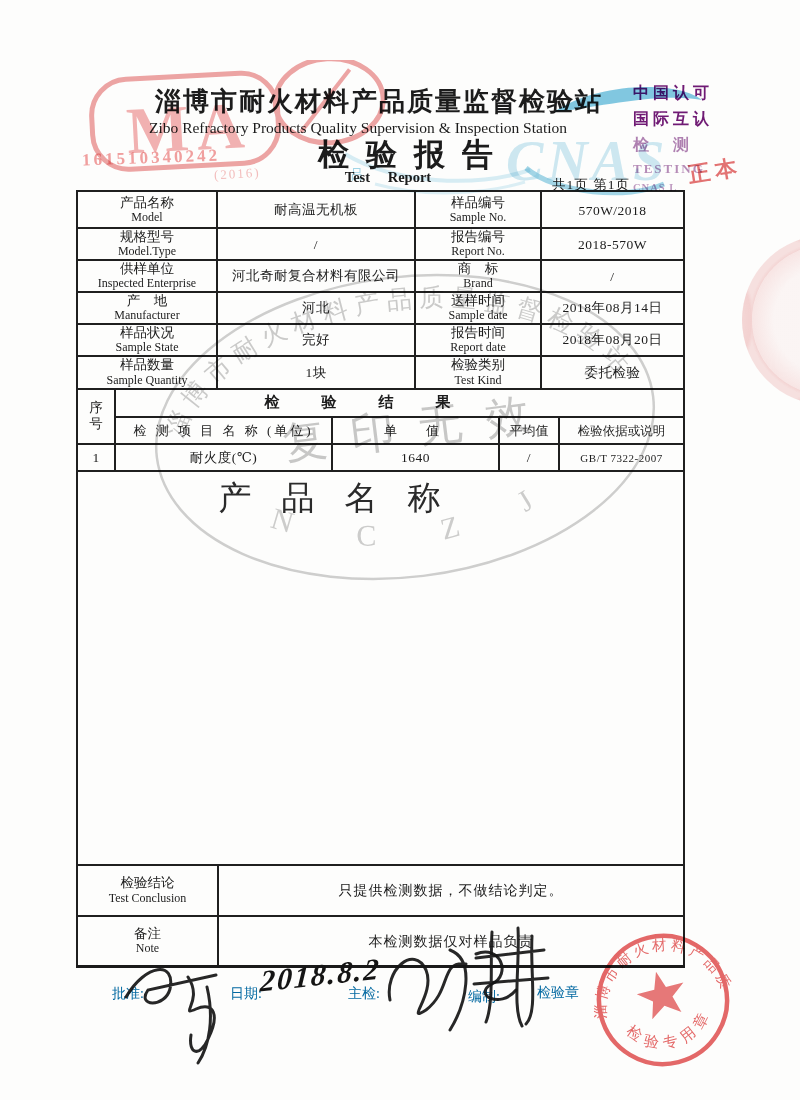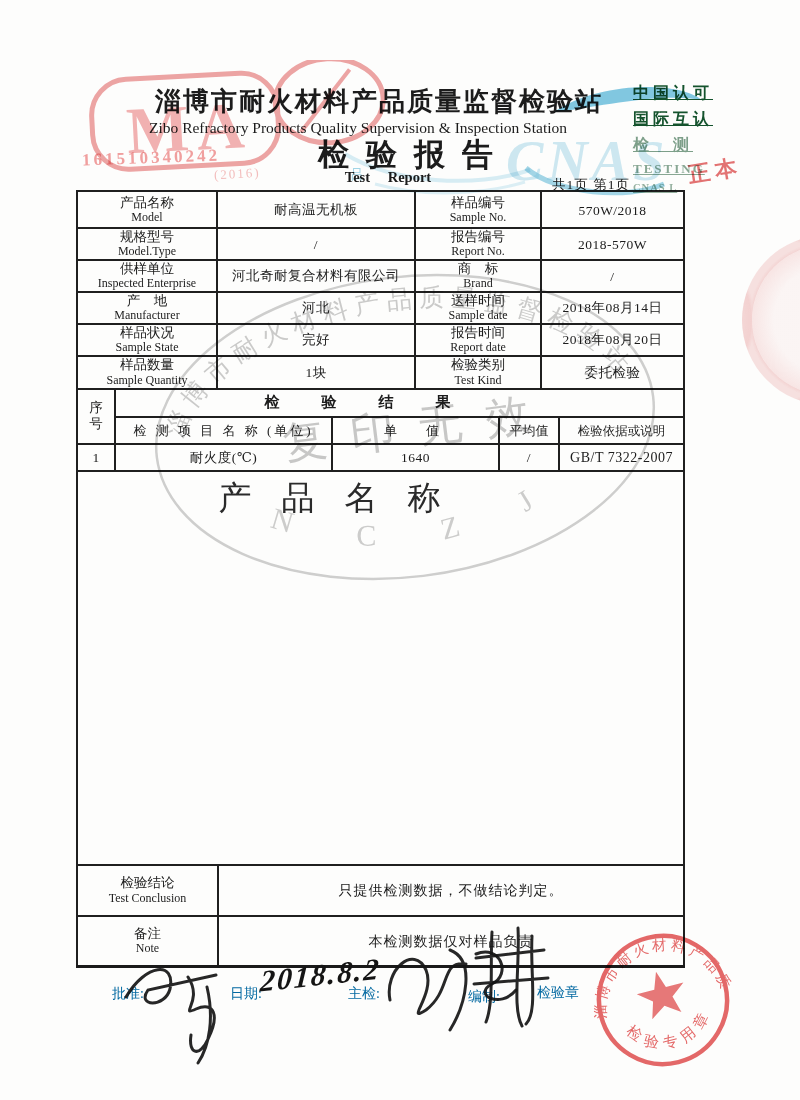--- a/index.html
+++ b/index.html
@@ -24,21 +24,21 @@
   .res-col{font-size:13px;letter-spacing:3px;}
   .blankcell{vertical-align:top;}
   .blanknote{font-size:33px;letter-spacing:30px;position:relative;left:-36px;top:4px;white-space:nowrap;color:#2a2a2a;}
   .concl{font-size:14px;letter-spacing:1px;}
   
   .foot-label{font-size:14px;color:#0369a1;}
   .hand-date{left:260px;top:958px;font-size:30px;font-weight:bold;font-style:italic;
              transform:rotate(-6deg) skewX(-10deg);color:#141414;letter-spacing:2px;}
   
   .stamp{pointer-events:none;mix-blend-mode:multiply;}
-  .cnas-text{font-size:16px;color:#14532d;letter-spacing:4px;line-height:1.62;font-weight:bold;text-decoration:underline;}
+  .cnas-text{font-size:16px;color:#701a75;letter-spacing:4px;line-height:1.62;font-weight:bold;}
   .cnas-faint{display:block;opacity:.55;}
   .cnas-en{display:block;font-size:13px;letter-spacing:2px;opacity:.5;font-weight:bold;}
   .cnas-en2{display:block;font-size:10.5px;letter-spacing:1px;opacity:.45;font-weight:bold;}
   .cert-no{left:82px;top:148px;font-size:17px;font-weight:bold;color:#f2a0a0;letter-spacing:3px;transform:rotate(-2deg);}
   .cert-note{left:214px;top:166px;font-size:13px;color:#ef9c9c;opacity:.65;transform:rotate(-3deg);letter-spacing:2px;}
   .original{left:688px;top:156px;font-size:22px;font-weight:bold;color:#e05a5a;letter-spacing:5px;
             transform:rotate(-9deg);opacity:.85;}
   .bluebit{left:350px;top:166px;font-size:14px;color:#7cc6e0;opacity:.7;}
   .pinkblob{left:742px;top:235px;width:150px;height:150px;border-radius:50%;
             border:10px solid rgba(236,178,178,.38);
@@ -162,21 +162,21 @@
           <td><span class="res-col">检 测 项 目 名 称 (单位)</span></td>
           <td><span class="res-col" style="letter-spacing:8px">单　值</span></td>
           <td><span class="res-col" style="letter-spacing:0">平均值</span></td>
           <td><span class="res-col" style="letter-spacing:0;font-size:12.5px">检验依据或说明</span></td>
         </tr>
         <tr style="height:27px">
           <td><span class="val">1</span></td>
           <td><span class="val">耐火度(℃)</span></td>
           <td><span class="val">1640</span></td>
           <td><span class="val">/</span></td>
-          <td><span class="val" style="font-size:14px">GB/T 7322-2007</span></td>
+          <td><span class="val" style="font-size:11px">GB/T 7322-2007</span></td>
         </tr>
         <tr style="height:394px">
           <td colspan="5" class="blankcell">
             <div class="blanknote">产品名称</div>
           </td>
         </tr>
       </tbody>
     </table>
 
     <table style="border-bottom:3px solid #1a1a1a">

